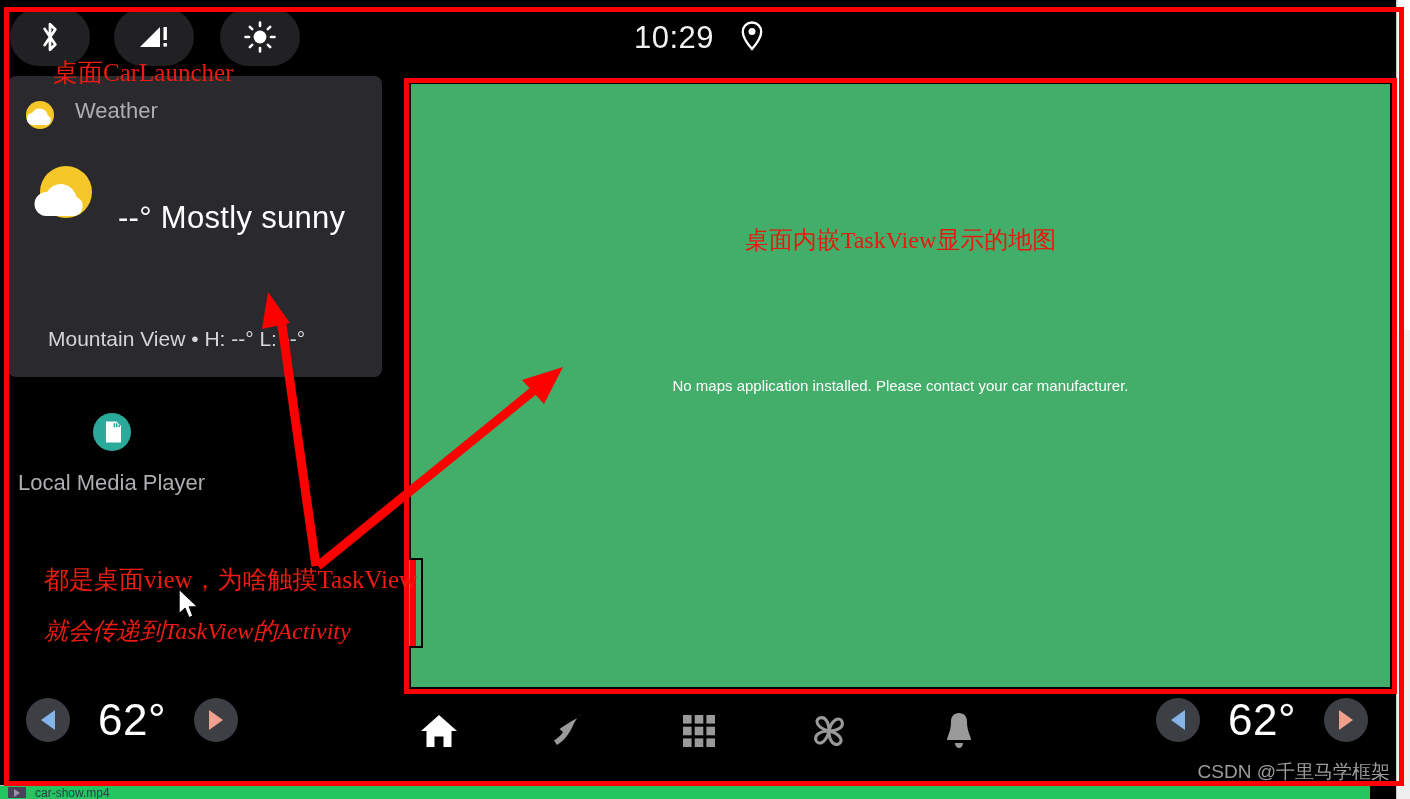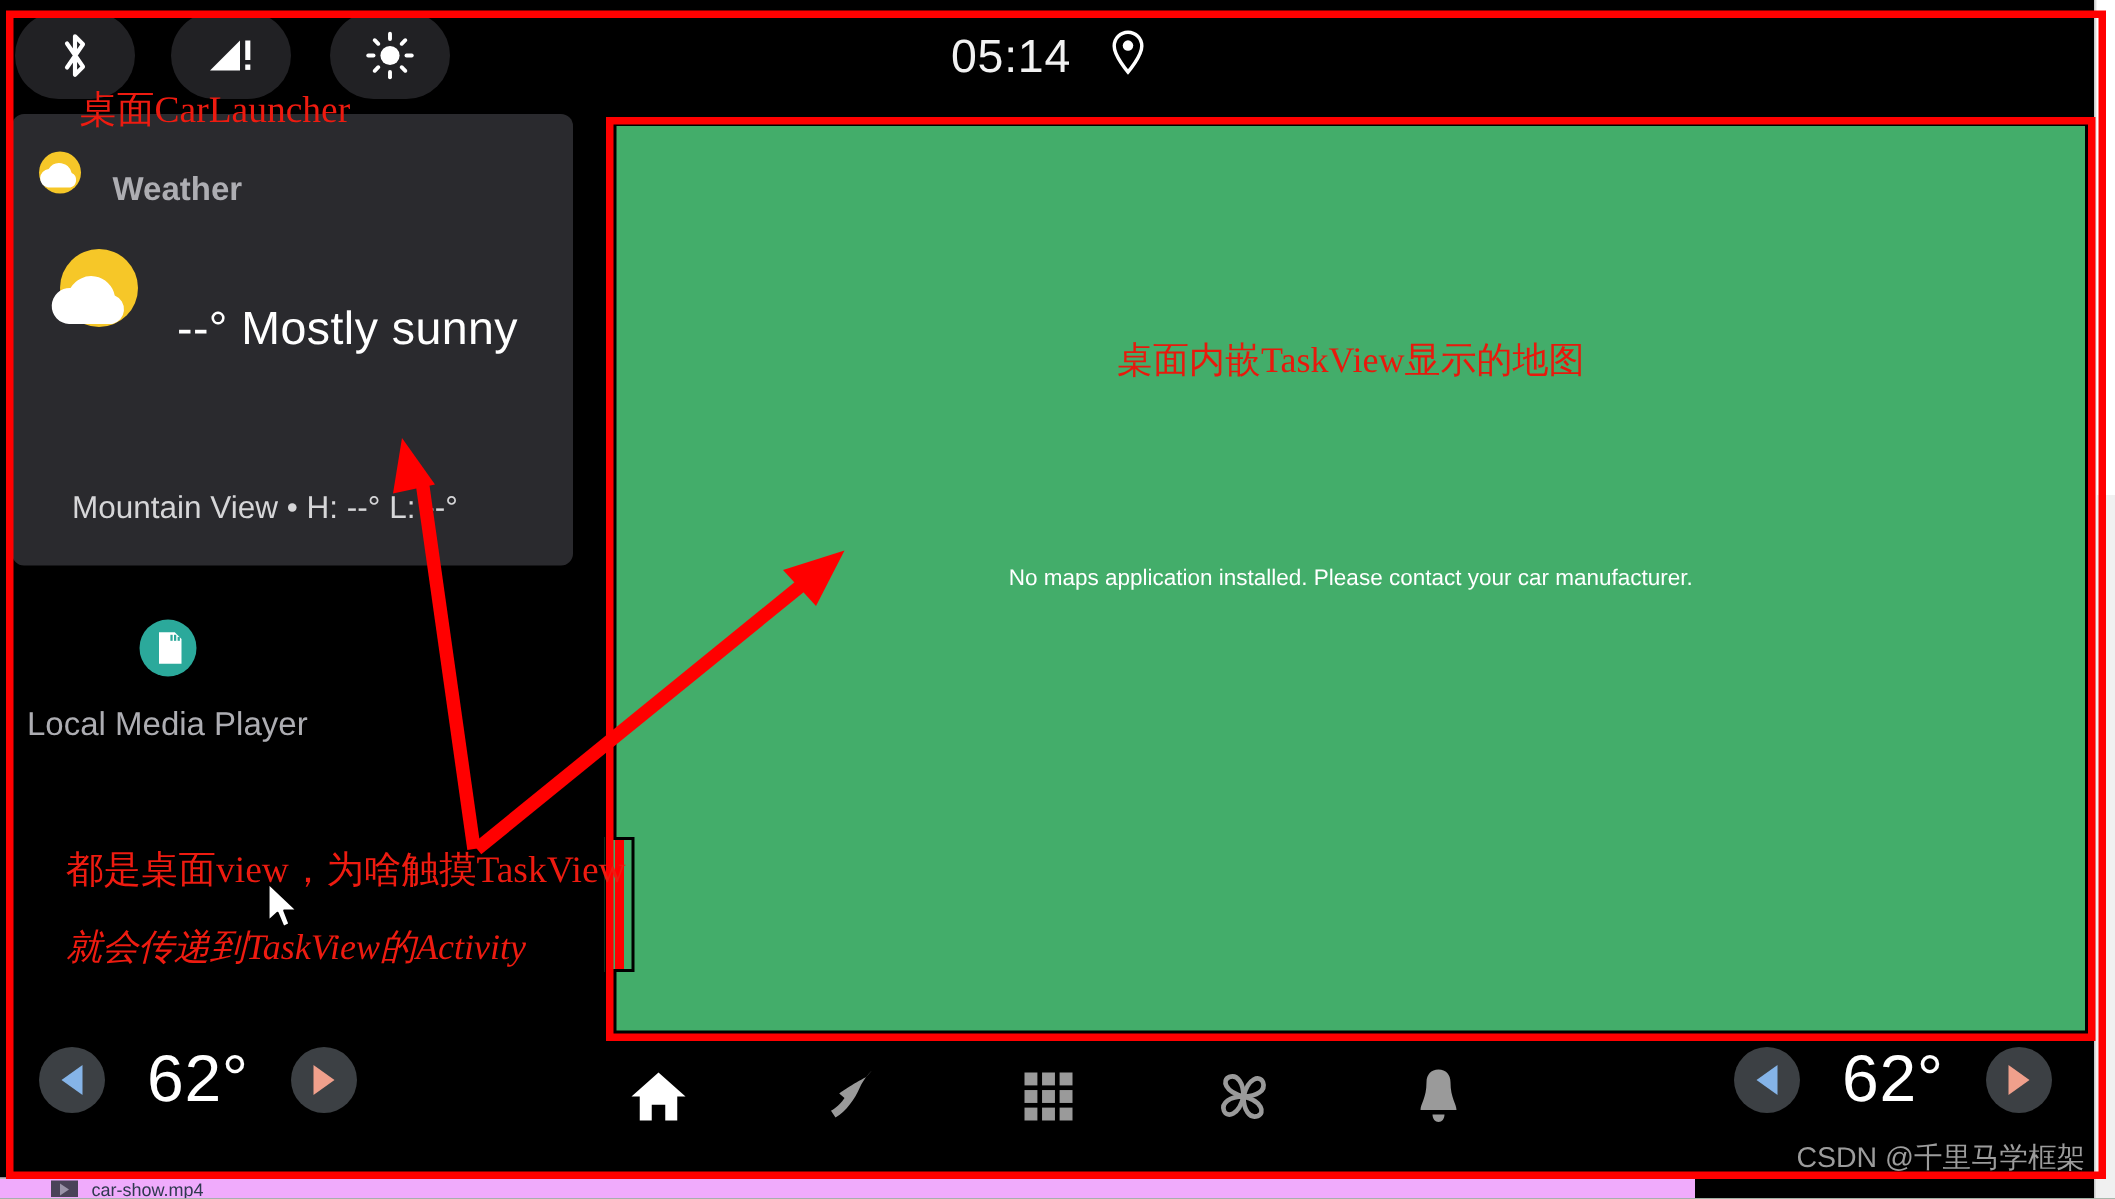--- a/index.html
+++ b/index.html
@@ -26,27 +26,26 @@
   }
   .scroll-strip .thumb {
     position: absolute; left: 1px; top: 0;
     width: 12px; height: 330px;
     background: #ffffff;
   }
 
   
   .taskbar {
     position: absolute; left: 0; bottom: 0;
-    width: 1130px; height: 14px;
-    background: #f0abfc;
+    width: 1370px; height: 14px;
+    background: #22c55e;
     border-top: 1px solid #b9b9b9;
     display: flex; align-items: center;
     z-index: 6;
     overflow: hidden;
-    padding-left: 26px;
   }
   .taskbar .tb-icon {
     width: 18px; height: 11px; margin-left: 8px;
     background: #4a4358;
     display: flex; align-items: center; justify-content: center;
   }
   .taskbar .tb-icon::after {
     content: ""; width: 0; height: 0;
     border-left: 6px solid #9a93a8;
     border-top: 4px solid transparent;
@@ -106,21 +105,21 @@
 
   
   .weather-card {
     position: absolute; left: 8px; top: 76px;
     width: 374px; height: 301px;
     background: #2a2a2e;
     border-radius: 8px;
   }
   .wc-head {
     position: absolute; left: 14px; top: 22px;
-    display: flex; align-items: flex-end; gap: 17px; font-weight: bold;
+    display: flex; align-items: flex-start; gap: 17px;
   }
   .wc-head .t {
     font-size: 22px; color: #adadb2;
   }
   .wc-main {
     position: absolute; left: 20px; top: 84px;
     display: flex; align-items: flex-end; gap: 18px;
   }
   .wc-main .temp {
     font-size: 31px; color: #ffffff; white-space: nowrap;
@@ -294,21 +293,21 @@
               <line x1="6.8" y1="6.8" x2="9.2" y2="9.2"></line>
               <line x1="24.8" y1="24.8" x2="27.2" y2="27.2"></line>
               <line x1="27.2" y1="6.8" x2="24.8" y2="9.2"></line>
               <line x1="9.2" y1="24.8" x2="6.8" y2="27.2"></line>
             </g>
           </svg>
         </span>
       </div>
 
       <div class="clock-wrap">
-        <span class="clock-text">05:14</span>
+        <span class="clock-text">10:29</span>
         <span>
           <svg width="24" height="32" viewBox="0 0 24 32">
             <path d="M12 2.5 C6.9 2.5 2.8 6.6 2.8 11.7 C2.8 18.4 12 29 12 29
                      C12 29 21.2 18.4 21.2 11.7 C21.2 6.6 17.1 2.5 12 2.5 Z" fill="none" stroke="#ffffff" stroke-width="2.3"></path>
             <circle cx="12" cy="11.4" r="3.5" fill="#ffffff"></circle>
           </svg>
         </span>
       </div>
 
     </div>

